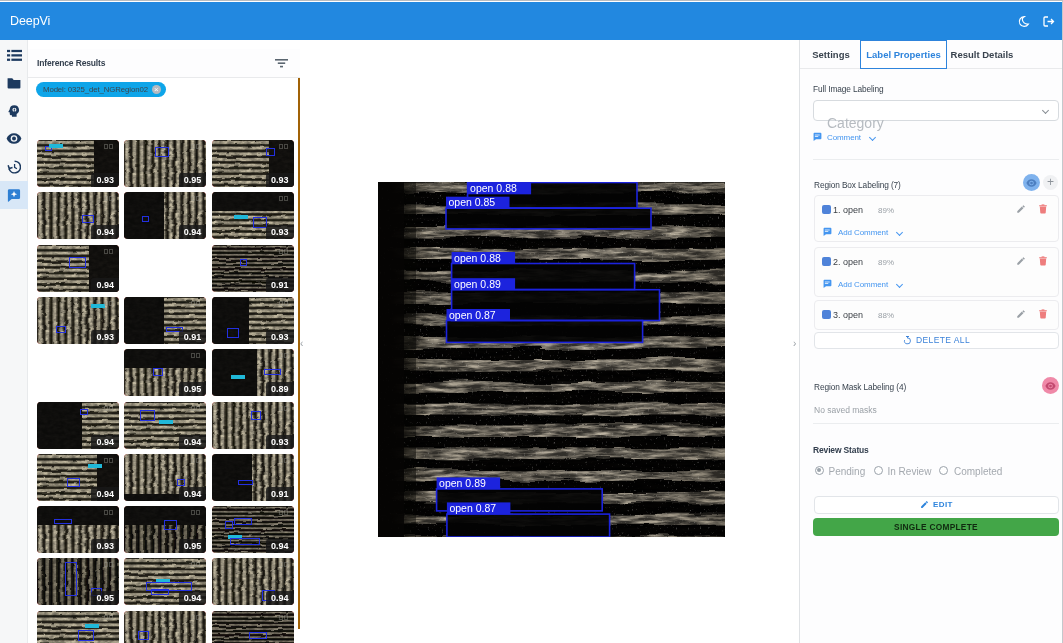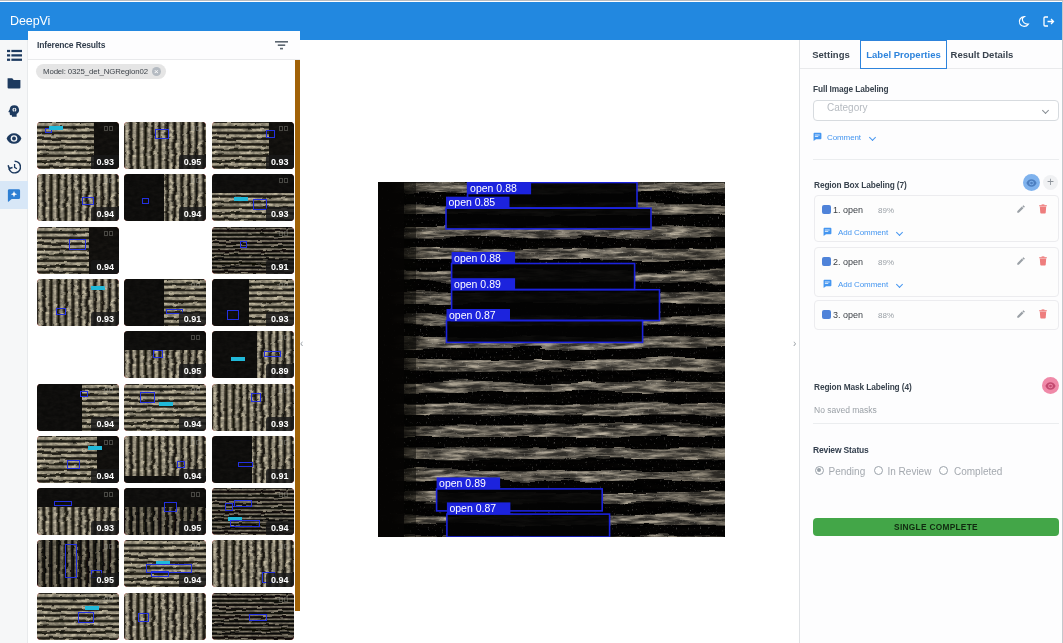--- a/index.html
+++ b/index.html
@@ -2,25 +2,25 @@
 <html><head><meta charset="utf-8"><style>
 *{margin:0;padding:0;box-sizing:border-box;font-family:"Liberation Sans",sans-serif}
 body{width:1063px;height:643px;overflow:hidden;background:#fff}
 #page{position:relative;width:1063px;height:643px;overflow:hidden;border-top:1px solid #b8bcc0;border-right:1px solid #c4c8cc}
 .abs{position:absolute}
 #topbar{left:0;top:1px;width:1063px;height:38px;background:#2288e0}
 #topbar .ttl{left:10px;top:12px;color:#fff;font-size:12.5px;letter-spacing:-.1px}
 #sidebar{left:0;top:39px;width:28px;height:604px;background:#f6f7f8;border-right:1px solid #e8eaec}
 .sicon{left:4px;width:20px;height:20px;display:flex;align-items:center;justify-content:center}
 #sactive{left:0;top:141px;width:28px;height:28px;background:#d8e7f7}
-#lpanel{left:28px;top:30px;width:272px;height:580px;background:#fff;border-right:5px solid #a16207}
+#lpanel{left:28px;top:48px;width:272px;height:580px;background:#fff;border-right:2px solid #a16207}
 .hrow{left:0;width:272px;height:29px;border-bottom:1px solid #e9eaec;background:#fdfdfe}
 #lhead{top:0}
 .htxt{font-size:8.5px;font-weight:bold;color:#323e4d;letter-spacing:-.15px;white-space:nowrap}
-#chip{left:8px;top:32.5px;height:15.5px;background:#e5e5e5;border-radius:8px;display:flex;align-items:center;padding:0 5px 0 7px;color:#3d434a;font-size:7.8px;letter-spacing:-.1px}
+#chip{left:8px;top:32.5px;height:15.5px;background:#0ea5e9;border-radius:8px;display:flex;align-items:center;padding:0 5px 0 7px;color:#3d434a;font-size:7.8px;letter-spacing:-.1px}
 #chip .x{width:9px;height:9px;border-radius:50%;background:#b4bac1;color:#fff;font-size:8px;line-height:9px;text-align:center;margin-left:4px}
 #resrow{left:0;top:54px;width:271px;height:31px;background:#fafbfc;border-bottom:1px solid #eceef0;border-top:1px solid #eceef0}
 #resrow span{position:absolute;left:9px;top:10px;font-size:9px;color:#757d86}
 #cbx{left:249px;top:8px;width:11px;height:11px;border:1.5px solid #6e757e;border-radius:2px;background:#fff}
 .th{position:absolute;width:82px;height:47px;border-radius:4px;overflow:hidden;background:#ef4444}
 .th b{position:absolute;right:0;bottom:0;background:rgba(24,24,24,.82);color:#fff;font-size:9px;font-weight:bold;padding:2px 5px;border-top-left-radius:3px}
 .th .dg{position:absolute;right:6px;top:4px;display:flex;gap:1px;opacity:.4}
 .th .dg i{display:block;width:4px;height:5px;border:1px solid #9a9a92}
 .an{position:absolute;border:1px solid #2330e0}
 .cy{position:absolute;background:#20b8d8}
@@ -28,23 +28,23 @@
 #ctool{left:0;top:0;width:499px;height:29px;border-bottom:1px solid #e9eaec;background:#fdfdfe}
 .obtn{border:1px solid #6ea6e4;border-radius:4px;color:#2e84dc;font-weight:bold;font-size:6.8px;letter-spacing:.2px;display:flex;align-items:center;justify-content:center;background:#fff;overflow:hidden}
 #pend{left:69.5px;top:6px;width:45px;height:15.5px;border:1px solid #c3c8cd;border-radius:8px;color:#666d75;font-weight:bold;font-size:7px;letter-spacing:.3px;display:flex;align-items:center;justify-content:center}
 #zoomin{left:308px;top:5px;width:56px;height:18px;border:1px solid #d7dbdf;border-radius:4px;background:#fff}
 #zoomin em{position:absolute;left:8px;top:4px;font-style:normal;font-size:10px;color:#3c4043}
 #zoomin u{position:absolute;right:6px;top:5px;text-decoration:none;font-size:8px;color:#80868b}
 #rpanel{left:799px;top:39px;width:264px;height:604px;background:#fdfdfe;border-left:1px solid #dfe2e5}
 #rtabs{left:0;top:0;width:264px;height:29px;border-bottom:1px solid #e9eaec}
 .tab{position:absolute;top:0;height:29px;display:flex;align-items:center;justify-content:center;font-size:9.5px;font-weight:bold;color:#39434e;white-space:nowrap}
 #tabact{left:60px;width:87px;border:1px solid #2e84dc;color:#2e84dc;background:#fff}
-.sect{font-size:8.3px;font-weight:bold;color:#39434e;letter-spacing:-.1px;white-space:nowrap}
+.sect{font-size:8.3px;font-weight:normal;color:#39434e;letter-spacing:-.1px;white-space:nowrap}
 #catsel{left:13px;top:60px;width:246px;height:21px;border:1px solid #d7dbdf;border-radius:4px;background:#fff}
-#catsel span{position:absolute;left:13px;top:1px;font-size:10px;color:#b6bbc1}
+#catsel span{position:absolute;left:13px;top:14px;font-size:14px;color:#b6bbc1}
 .chev{position:absolute;width:5px;height:5px;border-right:1.4px solid #878d93;border-bottom:1.4px solid #878d93;transform:rotate(45deg)}
 .bchev{border-color:#4596f0}
 .blink{position:absolute;font-size:8px;color:#4596f0;letter-spacing:-.1px}
 .divider{position:absolute;left:13px;width:246px;border-top:1px solid #ebedef}
 .card{position:absolute;left:14px;width:245px;background:#fdfdfd;border:1px solid #ececef;border-radius:4px}
 .bsq{position:absolute;left:7px;top:9px;width:9px;height:9px;background:#4f83d9;border-radius:2px}
 .cttl{position:absolute;left:18px;top:9px;font-size:9px;color:#3a3f45}
 .cpct{position:absolute;left:63px;top:10px;font-size:8px;color:#9aa0a6}
 .wbtn{position:absolute;left:14px;width:245px;background:#fff;border:1px solid #e2e5e9;border-radius:4px;display:flex;align-items:center;justify-content:center;gap:4px;color:#3b82d9;font-size:8.5px;letter-spacing:.4px}
 .gray{color:#9aa0a6}
@@ -701,31 +701,45 @@
           </svg>
         </span>
         <span style="position:absolute;right:11px;top:8px">
           <svg width="8" height="10" viewBox="0 0 20 24">
             <path d="M2 6h16l-1.2 15.3a2 2 0 0 1-2 1.7H5.2a2 2 0 0 1-2-1.7z" fill="#ee7d7d"></path>
             <rect x="0.5" y="2.5" width="19" height="2.6" fill="#ee7d7d"></rect>
             <rect x="6.5" y="0.5" width="7" height="3" fill="#ee7d7d"></rect>
           </svg>
         </span>
       </div>
+<div class="wbtn" style="top:292.2px;height:16.4px">
+        <svg width="9" height="9" viewBox="0 0 24 24">
+          <path d="M12 5a8 8 0 1 1-7.8 6" fill="none" stroke="#3b82d9" stroke-width="2.4"></path>
+          <rect x="8" y="0" width="8" height="2.6" fill="#3b82d9"></rect>
+          <rect x="10.8" y="1" width="2.4" height="5" fill="#3b82d9"></rect>
+        </svg>
+        <span>DELETE ALL</span>
+      </div>
 <span class="abs sect" style="left:14px;top:341.5px">Region Mask Labeling (4)</span>
 <div class="abs" style="left:242px;top:337px;width:17px;height:17px;border-radius:50%;background:#ef89a8;display:flex;align-items:center;justify-content:center">
         <svg width="11" height="8" viewBox="0 0 24 16">
           <path d="M12 0C7 0 2.7 3.1.9 8c1.8 4.9 6.1 8 11.1 8s9.3-3.1 11.1-8C21.3 3.1 17 0 12 0z" fill="#c2496f"></path>
           <circle cx="12" cy="8" r="5" fill="#ef89a8"></circle>
           <circle cx="12" cy="8" r="3" fill="#c2496f"></circle>
         </svg>
       </div>
 <span class="abs gray" style="left:14px;top:364.5px;font-size:8.5px">No saved masks</span>
 <div class="divider" style="top:383px"></div>
 <span class="abs htxt" style="left:13px;top:404.5px">Review Status</span>
 <div class="radio on abs" style="left:14.5px;top:425.5px"></div>
       <span class="rlbl" style="left:28.5px;top:426px">Pending</span>
 <div class="radio abs" style="left:74px;top:425.5px"></div>
       <span class="rlbl" style="left:87.5px;top:426px">In Review</span>
 <div class="radio abs" style="left:139px;top:425.5px"></div>
       <span class="rlbl" style="left:154px;top:426px">Completed</span>
+<div class="wbtn" style="top:455.5px;height:18px;font-weight:bold;font-size:8px;letter-spacing:.4px">
+        <svg width="9" height="9" viewBox="0 0 24 24">
+          <path d="M3 17.3V21h3.7L17.8 9.9l-3.7-3.7zM20.7 7a1 1 0 0 0 0-1.4l-2.3-2.3a1 1 0 0 0-1.4 0l-1.8 1.8 3.7 3.7z" fill="#2e84dc"></path>
+        </svg>
+        <span style="color:#2e84dc">EDIT</span>
+      </div>
 <div id="sgc" class="abs">SINGLE COMPLETE</div>
 </div>
 </div>
 </body></html>

